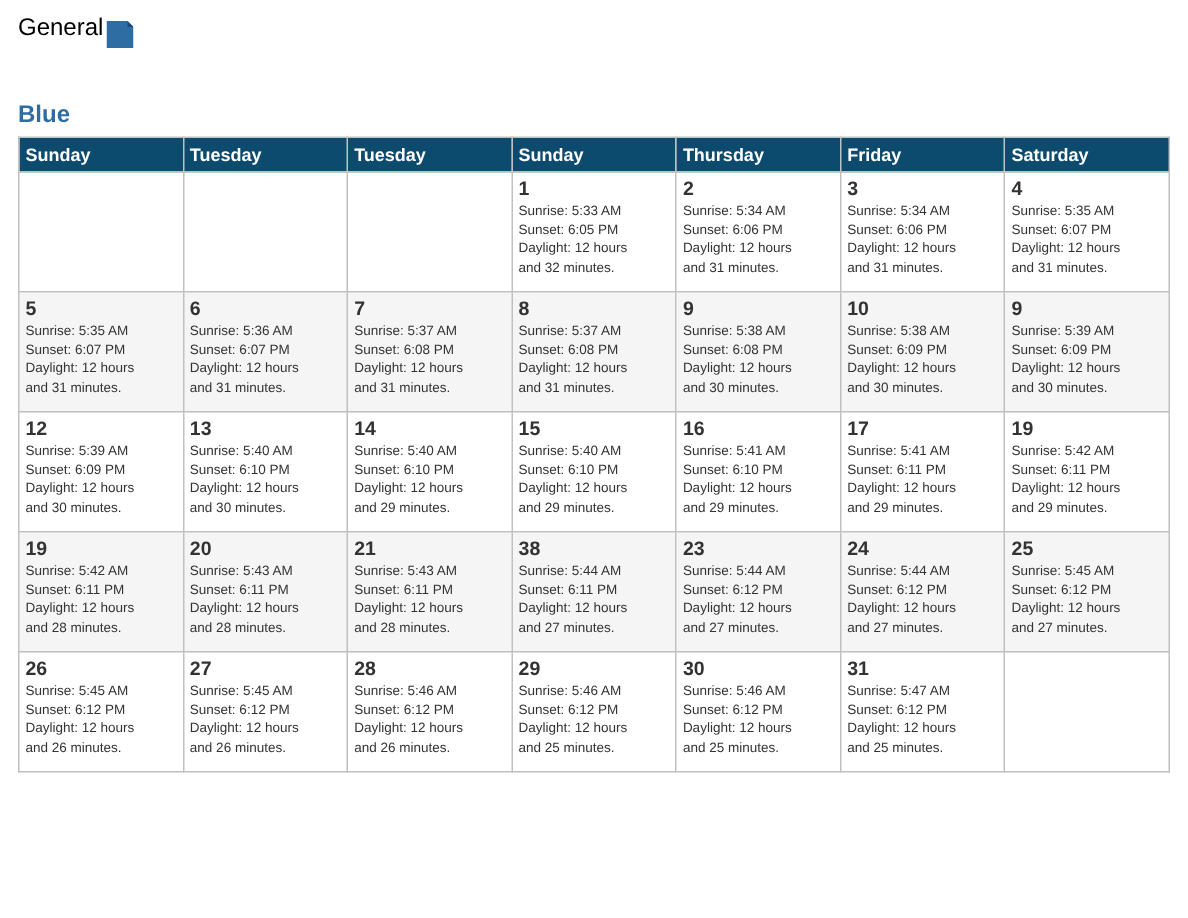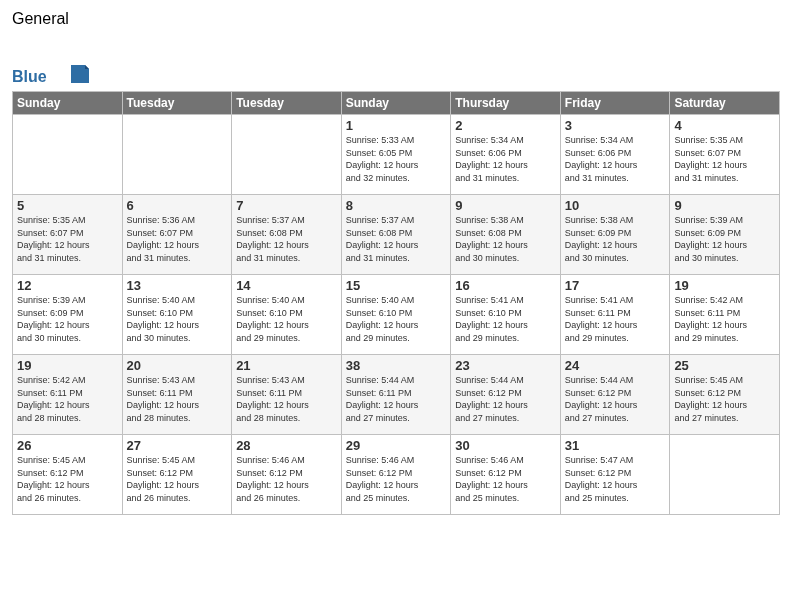--- a/index.html
+++ b/index.html
@@ -17,21 +17,21 @@
       background: #fff;
     }
     .header-row {
       display: flex;
       justify-content: space-between;
       align-items: flex-end;
       margin-bottom: 6px;
     }
     .logo {
       display: flex;
-      align-items: flex-end;
+      align-items: flex-start;
     }
     .logo-text {
       display: flex;
       flex-direction: column;
       line-height: 1.1;
     }
     .logo-icon {
       width: 18px;
       height: 22px;
       margin-left: 2px;
@@ -49,21 +49,21 @@
     .subtitle {
       font-size: 13px;
       color: #555;
     }
     .calendar {
       width: 100%;
       border-collapse: collapse;
       table-layout: fixed;
     }
     .calendar th {
-      background: #737373;
+      background: #0c4a6e;
       color: #fff;
       font-size: 12px;
       font-weight: bold;
       padding: 4px 4px;
       border: 1px solid #c0c0c0;
       text-align: left;
     }
     .calendar td {
       border: 1px solid #c0c0c0;
       vertical-align: top;

